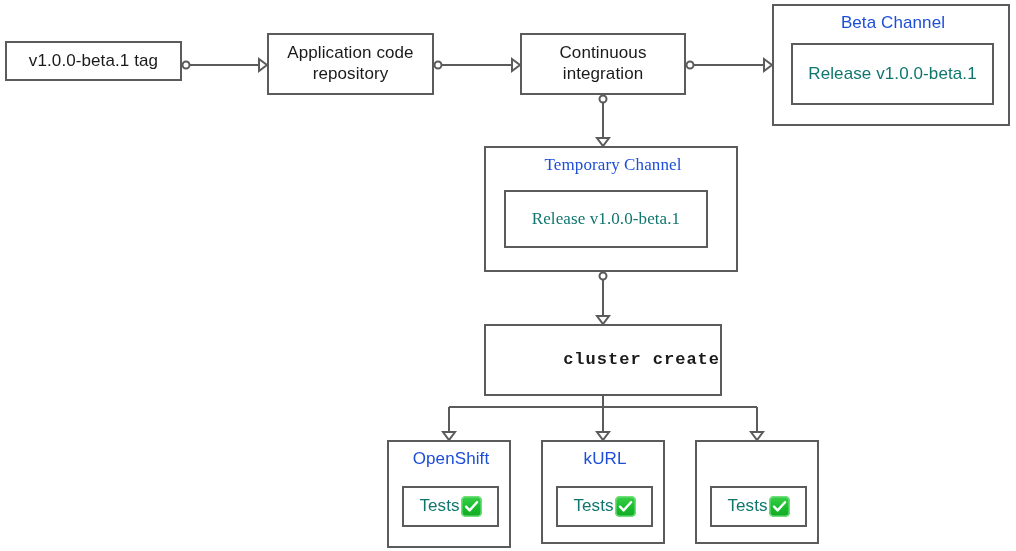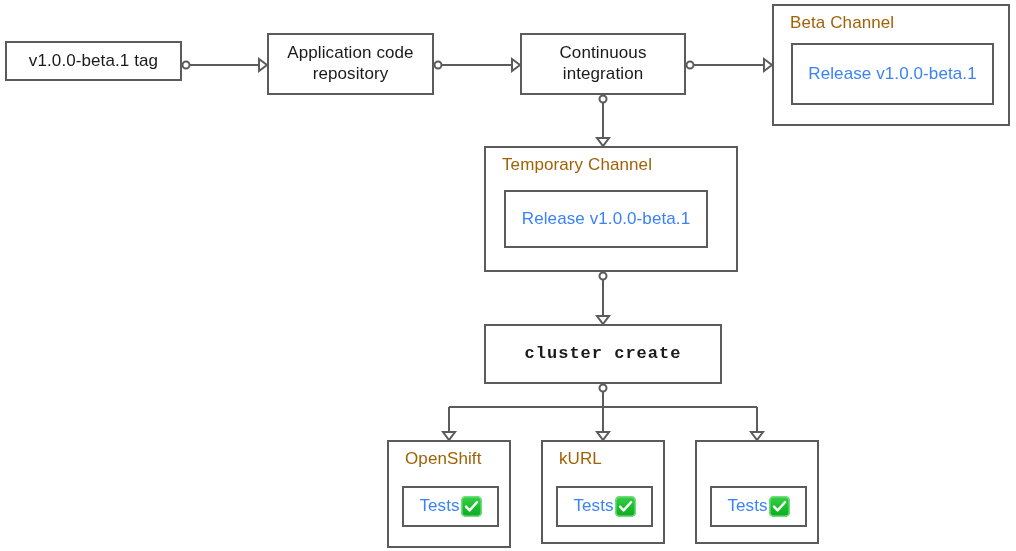--- a/index.html
+++ b/index.html
@@ -30,37 +30,37 @@
     font-size: 17px;
     line-height: 1.22;
     letter-spacing: 0.1px;
   }
   .node.container {
     display: block;
     align-items: stretch;
   }
   .container-title {
     position: absolute;
-    left: 16px;
+    left: 4px;
     right: 0;
     top: 7px;
-    text-align: left;
-    font-size: 17px;
-    color: #a16207;
+    text-align: center;
+    font-size: 17px;
+    color: #1d4ed8;
   }
   .inner-box {
     position: absolute;
     box-sizing: border-box;
     border: 2px solid #5b5b5b;
     background: #ffffff;
     display: flex;
     align-items: center;
     justify-content: center;
     font-size: 17px;
-    color: #3b82f6;
+    color: #0f766e;
   }
   .mono {
     font-family: "Liberation Mono", "DejaVu Sans Mono", monospace;
     font-weight: bold;
     font-size: 17px;
     letter-spacing: 1px;
   }
   .tests-row {
     display: flex;
     align-items: center;
@@ -169,28 +169,28 @@
     <span>Continuous integration</span>
   </div>
 
   <div class="node container" style="left:772px; top:4px; width:238px; height:122px;">
     <div class="container-title">Beta Channel</div>
     <div class="inner-box" style="left:17px; top:37px; width:203px; height:62px;">
       <span>Release v1.0.0-beta.1</span>
     </div>
   </div>
 
-  <div class="node container" style="left:484px; top:146px; width:254px; height:126px;">
+  <div class="node container" style="left:484px; top:146px; width:254px; height:126px;font-family:Liberation Serif, serif;">
     <div class="container-title">Temporary Channel</div>
     <div class="inner-box" style="left:18px; top:42px; width:204px; height:58px;">
       <span>Release v1.0.0-beta.1</span>
     </div>
   </div>
 
-  <div class="node" style="left:484px; top:324px; width:238px; height:60px;">
+  <div class="node" style="left:484px; top:324px; width:238px; height:72px;justify-content:flex-end;">
     <span class="mono">cluster create</span>
   </div>
 
   <div class="node container" style="left:387px; top:440px; width:124px; height:108px;">
     <div class="container-title">OpenShift</div>
     <div class="inner-box" style="left:13px; top:44px; width:97px; height:41px;">
       <span class="tests-row">
         <span>Tests</span>
         <span class="check-badge">
           <svg width="17" height="17" viewBox="0 0 17 17">

